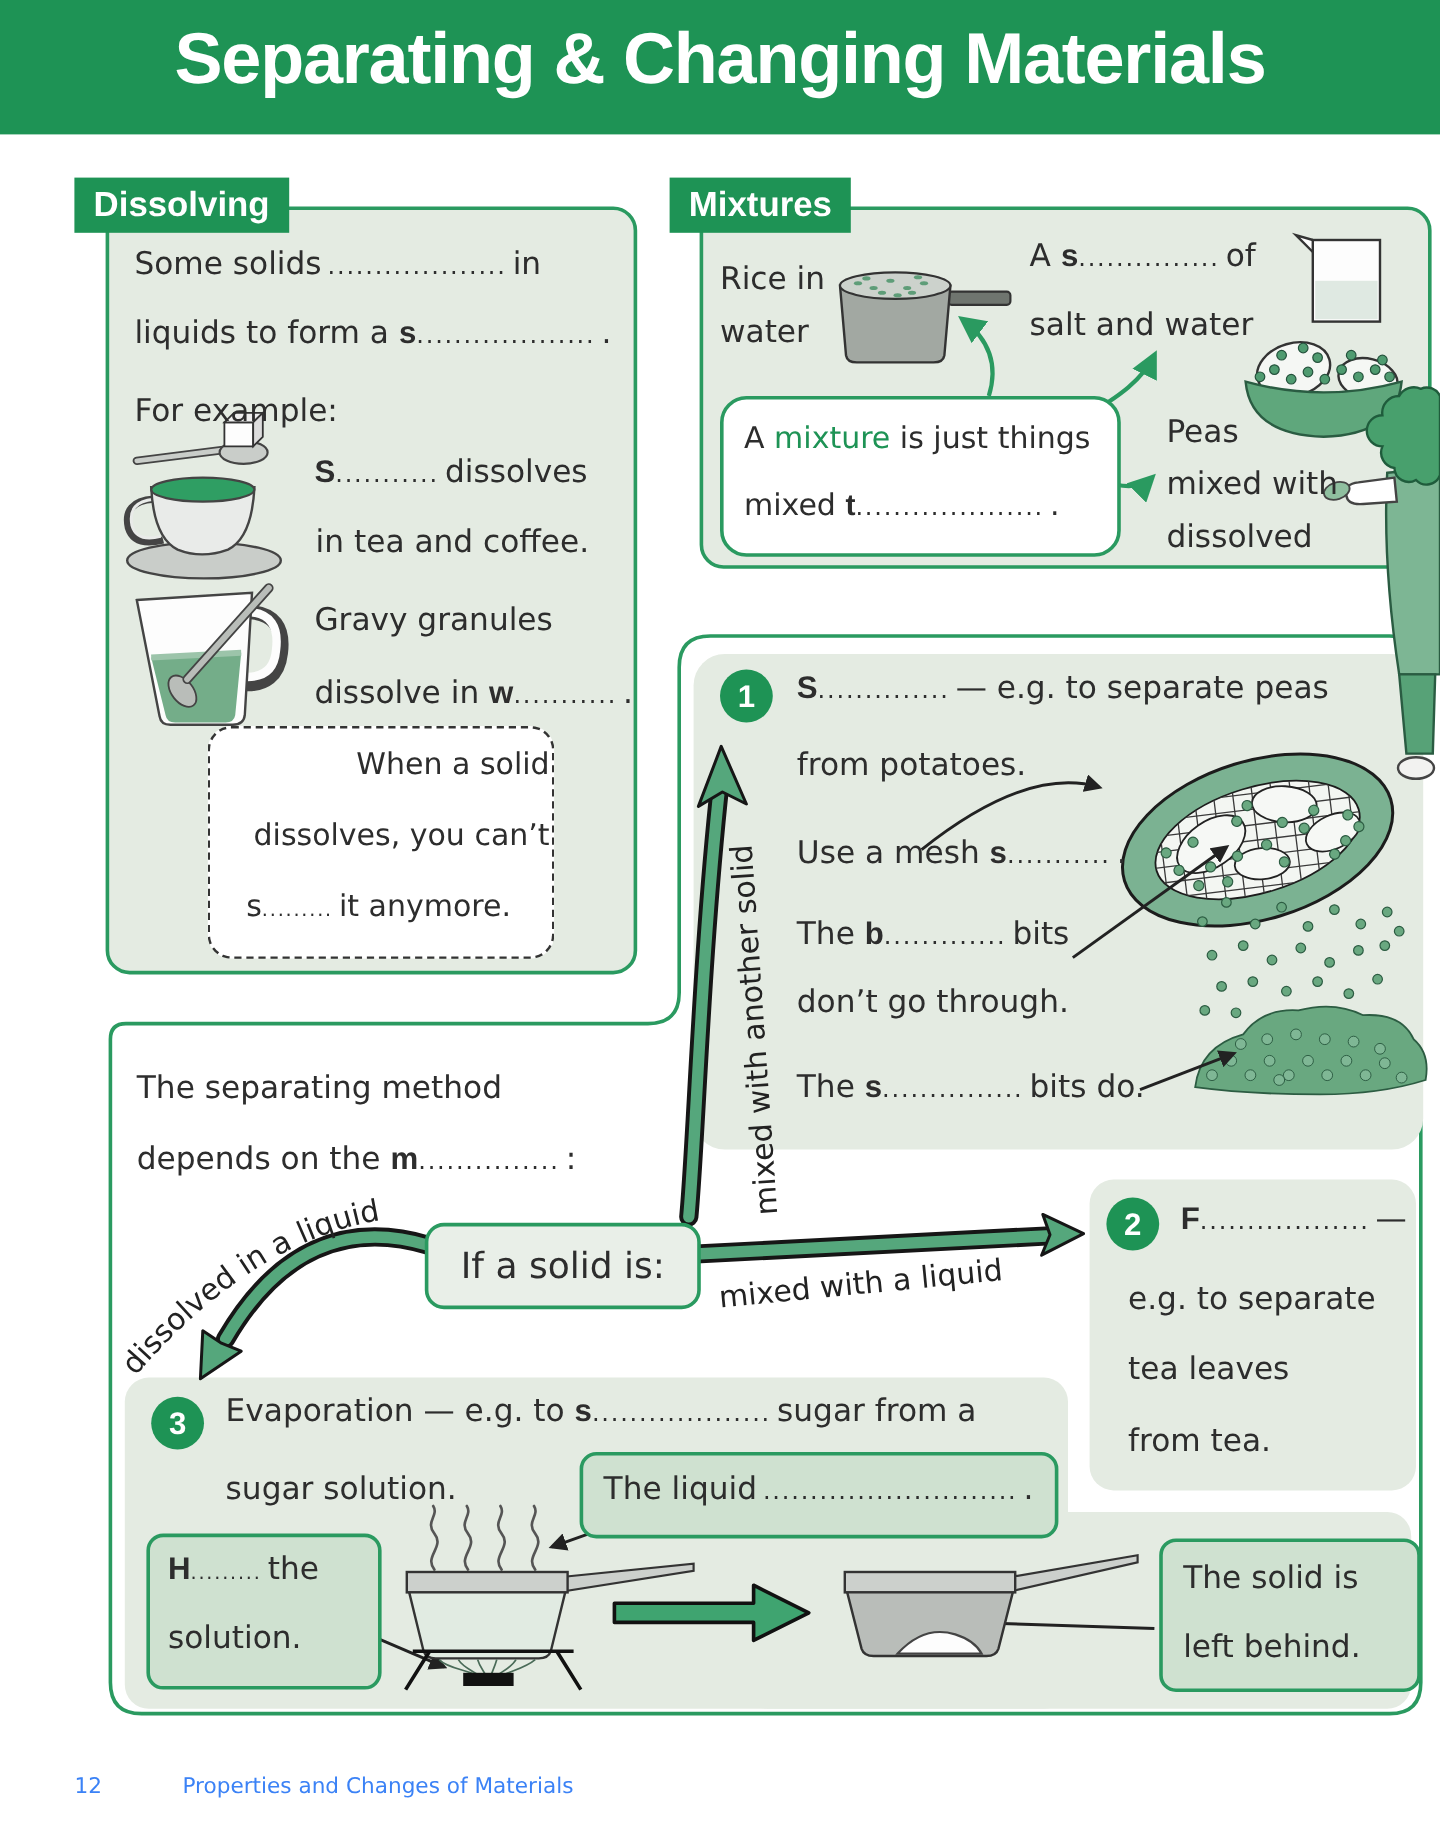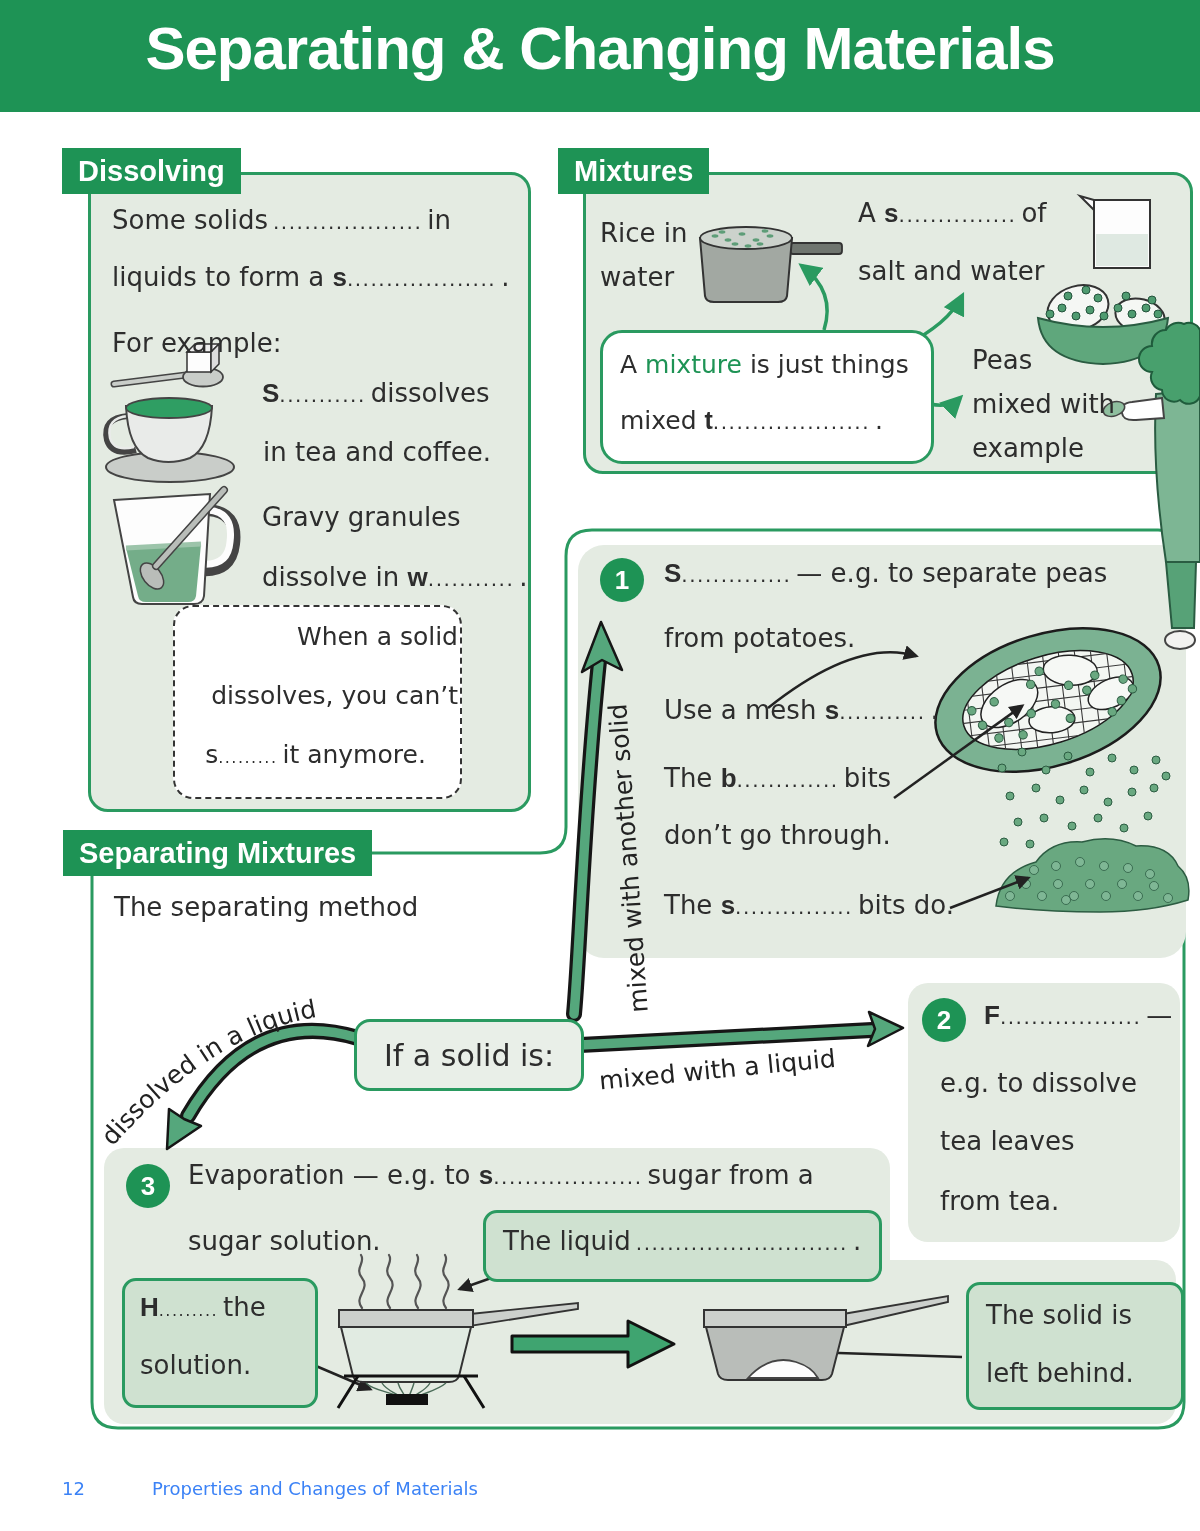--- a/index.html
+++ b/index.html
@@ -46,23 +46,20 @@
   <div class="panel" style="left:908px;top:983px;width:272px;height:259px;z-index:2"></div>
   <div class="panel" style="left:104px;top:1148px;width:786px;height:276px;z-index:2"></div>
   <div class="panel" style="left:620px;top:1260px;width:556px;height:164px;z-index:2"></div>
 
   <div class="tab" style="left:62px;top:148px;">
       <span>Dissolving</span>
     </div>
   <div class="tab" style="left:558px;top:148px;">
       <span>Mixtures</span>
     </div>
-  <div class="tab" style="left:63px;top:830px;">
-      <span>Separating Mixtures</span>
-    </div>
 
   <div class="wbox" style="left:600px;top:330px;width:328px;height:128px;"></div>
   <div class="note" style="left:173px;top:605px;width:285px;height:190px;"></div>
   <div class="hub" style="left:354px;top:1019px;width:224px;height:66px;">
       <span>If a solid is:</span>
     </div>
   <div class="ibox" style="left:483px;top:1210px;width:393px;height:66px;"></div>
   <div class="ibox" style="left:122px;top:1278px;width:190px;height:124px;"></div>
   <div class="ibox" style="left:966px;top:1282px;width:212px;height:122px;"></div>
 
@@ -344,33 +341,34 @@
   <div class="t" style="left:173px;top:740px;width:285px;text-align:center;font-size:25px"><span>s</span><span class="d" style="margin-left:0;font-size:16px">.........</span><span>it anymore.</span></div>
 
   <div class="t" style="left:600px;top:218px">Rice in</div>
   <div class="t" style="left:600px;top:262px">water</div>
   <div class="t" style="left:858px;top:198px"><span>A</span> <span class="b">s</span><span class="d" style="margin-left:0">...............</span><span>of</span></div>
   <div class="t" style="left:858px;top:256px">salt and water</div>
   <div class="t" style="left:620px;top:350px;font-size:25px"><span>A</span> <span class="grn">mixture</span> <span>is just things</span></div>
   <div class="t" style="left:620px;top:406px;font-size:25px"><span>mixed</span> <span class="b">t</span><span class="d" style="margin-left:0">....................</span><span>.</span></div>
   <div class="t" style="left:972px;top:345px">Peas</div>
   <div class="t" style="left:972px;top:389px">mixed with</div>
-  <div class="t" style="left:972px;top:433px">example</div>
+  <div class="t" style="left:972px;top:433px">dissolved</div>
 
   <div class="t" style="left:114px;top:892px">The separating method</div>
+  <div class="t" style="left:114px;top:950px"><span>depends on the</span> <span class="b">m</span><span class="d" style="margin-left:0">...............</span><span>:</span></div>
 
   <div class="t" style="left:664px;top:558px"><span class="b">S</span><span class="d" style="margin-left:0">..............</span><span>— e.g. to separate peas</span></div>
   <div class="t" style="left:664px;top:623px">from potatoes.</div>
   <div class="t" style="left:664px;top:695px"><span>Use a mesh</span> <span class="b">s</span><span class="d" style="margin-left:0">...........</span><span>.</span></div>
   <div class="t" style="left:664px;top:763px"><span>The</span> <span class="b">b</span><span class="d" style="margin-left:0">.............</span><span>bits</span></div>
   <div class="t" style="left:664px;top:820px">don’t go through.</div>
   <div class="t" style="left:664px;top:890px"><span>The</span> <span class="b">s</span><span class="d" style="margin-left:0">...............</span><span>bits do.</span></div>
 
   <div class="t" style="left:984px;top:1000px"><span class="b">F</span><span class="d" style="margin-left:0">..................</span><span>—</span></div>
-  <div class="t" style="left:940px;top:1068px">e.g. to dissolve</div>
+  <div class="t" style="left:940px;top:1068px">e.g. to separate</div>
   <div class="t" style="left:940px;top:1126px">tea leaves</div>
   <div class="t" style="left:940px;top:1186px">from tea.</div>
 
   <div class="t" style="left:188px;top:1160px"><span>Evaporation — e.g. to</span> <span class="b">s</span><span class="d" style="margin-left:0">...................</span><span>sugar from a</span></div>
   <div class="t" style="left:188px;top:1226px">sugar solution.</div>
   <div class="t" style="left:503px;top:1226px"><span>The liquid</span><span class="d">...........................</span><span>.</span></div>
   <div class="t" style="left:140px;top:1292px"><span class="b">H</span><span class="d" style="margin-left:0;font-size:16px">.........</span><span>the</span></div>
   <div class="t" style="left:140px;top:1350px">solution.</div>
   <div class="t" style="left:986px;top:1300px">The solid is</div>
   <div class="t" style="left:986px;top:1358px">left behind.</div>

